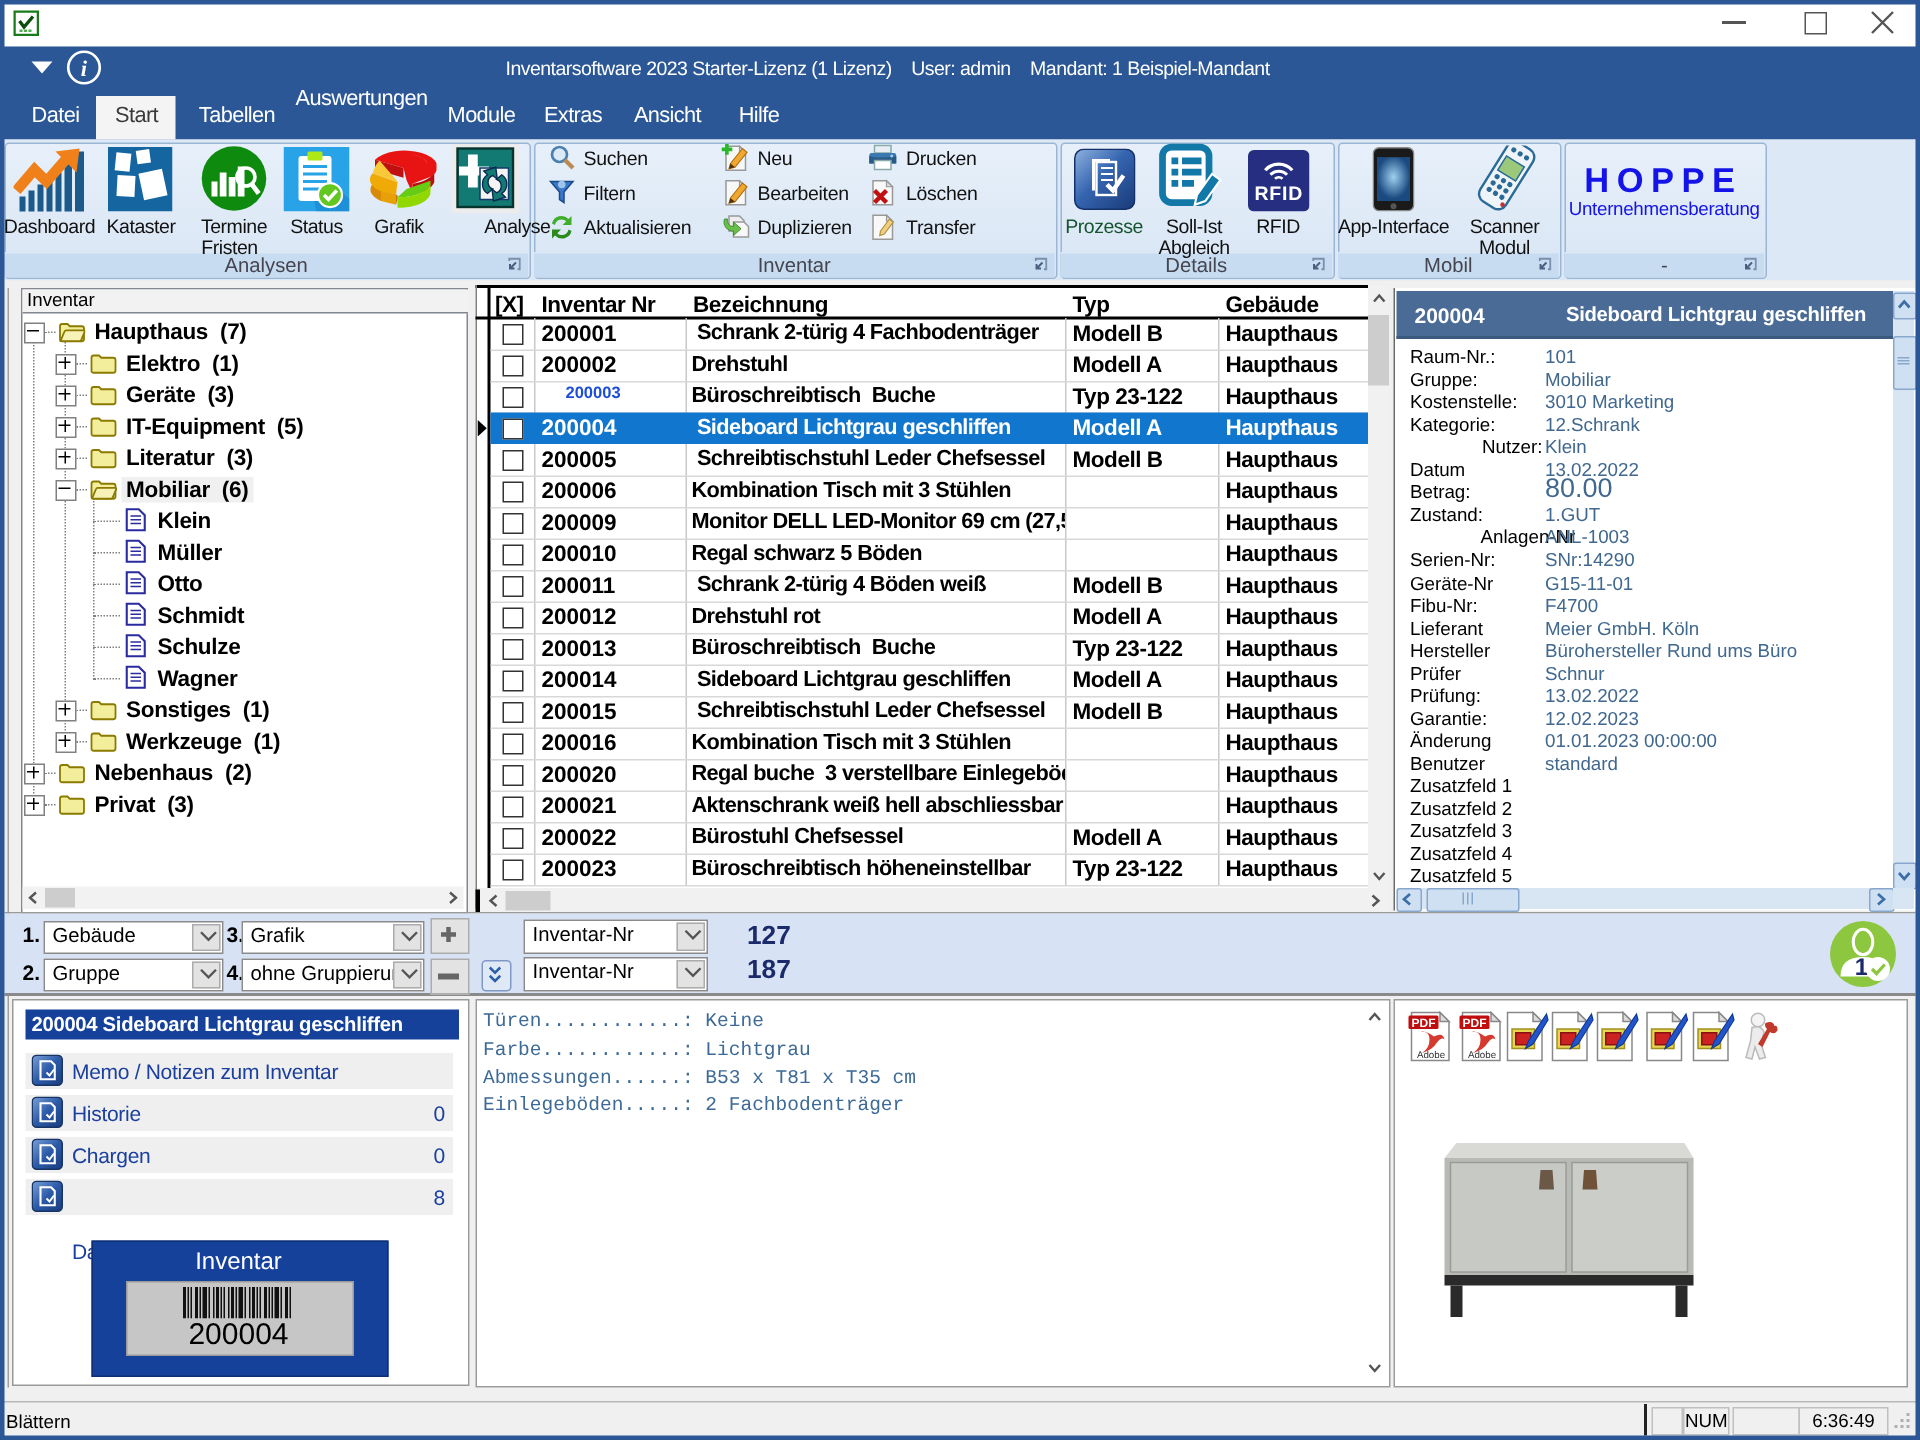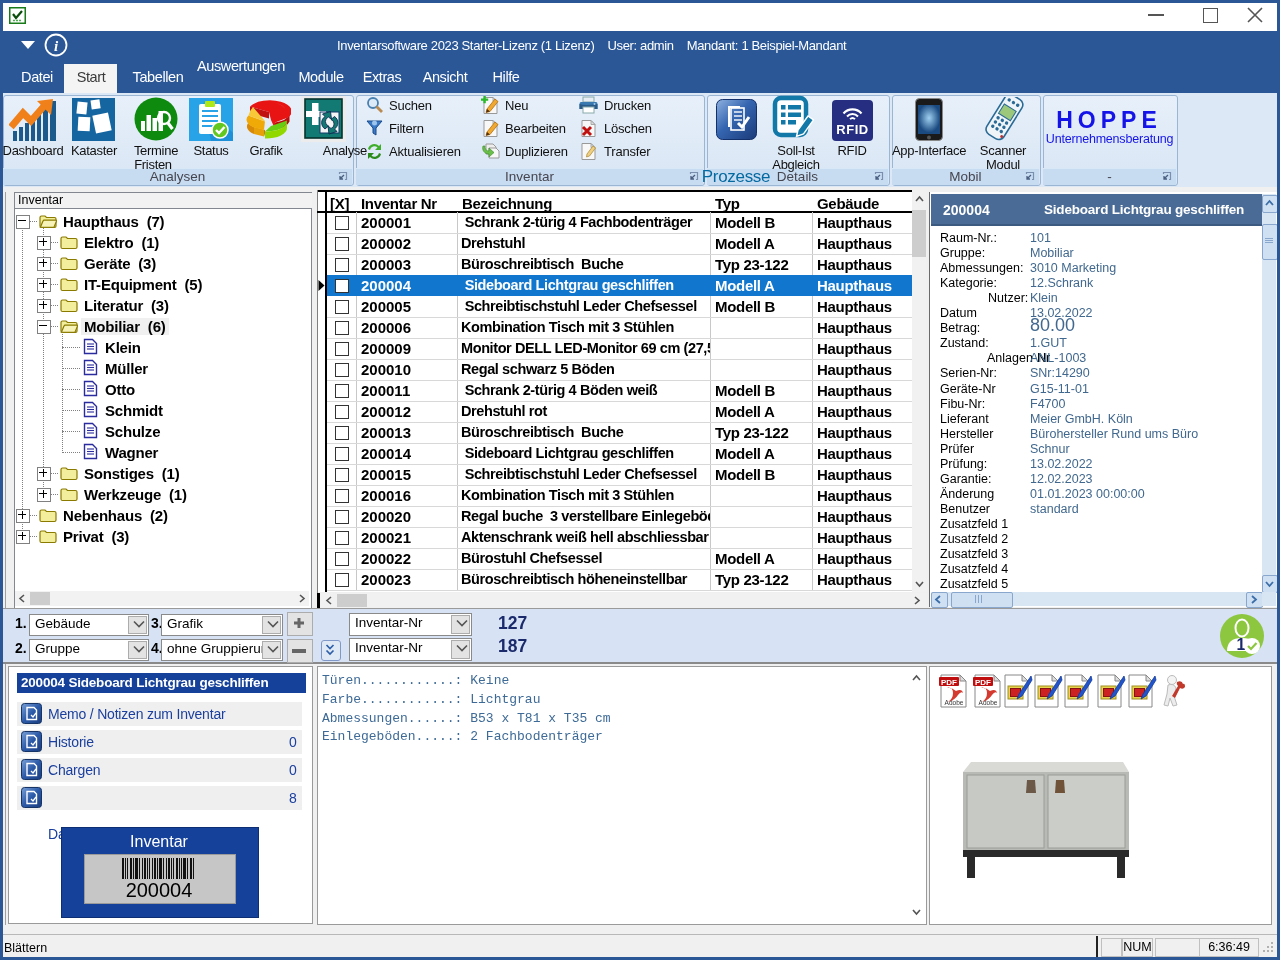--- a/index.html
+++ b/index.html
@@ -213,21 +213,21 @@
 <rect x="0.5" y="0.5" width="40" height="40" rx="6" fill="url(#pz)" stroke="#14306a"></rect>
 <path d="M12 7 L24 7 L24 9 L14 9 L14 28 L12 28 Z" fill="#fff"></path>
 <rect x="15" y="9" width="13" height="22" fill="none" stroke="#fff" stroke-width="1.6"></rect>
 <g stroke="#fff" stroke-width="1.4">
       <line x1="18" y1="13" x2="26" y2="13"></line>
       <line x1="18" y1="17" x2="26" y2="17"></line>
       <line x1="18" y1="21" x2="26" y2="21"></line>
     </g>
 <path d="M22 24 L26 28 L33 18" stroke="#fff" stroke-width="3" fill="none"></path>
 </svg>
-<div class="a" style="left:681px;top:143px;width:110px;text-align:center;font-size:17px;letter-spacing:-0.3px;color:#0369a1;margin-top:24px;">Prozesse</div>
+<div class="a" style="left:681px;top:143px;width:110px;text-align:center;font-size:13px;letter-spacing:-0.3px;color:#14532d;">Prozesse</div>
 <svg class="a" style="left:772px;top:95px" width="44" height="46" viewBox="0 0 44 46">
 <rect x="3" y="3" width="31" height="37" rx="6" fill="#fff" stroke="#1278a8" stroke-width="4.5"></rect>
 <g fill="#1278a8">
       <rect x="9" y="10" width="4.5" height="4.5"></rect>
       <rect x="9" y="17.5" width="4.5" height="4.5"></rect>
       <rect x="9" y="25" width="4.5" height="4.5"></rect>
       <rect x="16" y="10" width="13" height="4.5"></rect>
       <rect x="16" y="17.5" width="13" height="4.5"></rect>
       <rect x="16" y="25" width="8" height="4.5"></rect>
     </g>
@@ -456,21 +456,21 @@
 <div class="a" style="left:715px;top:214px;font-size:15px;letter-spacing:-0.3px;font-weight:bold;color:#000;white-space:nowrap;">Modell B</div>
 <div class="a" style="left:817px;top:214px;font-size:15px;letter-spacing:-0.3px;font-weight:bold;color:#000;white-space:nowrap;">Haupthaus</div>
 <div class="a" style="left:327px;top:233px;width:585px;height:1px;background:#d8d8d8;"></div>
 <div class="a" style="left:335px;top:237px;width:12px;height:12px;border:1px solid #333;background:#fff;"></div>
 <div class="a" style="left:361px;top:235px;font-size:15px;font-weight:bold;color:#000;white-space:nowrap;">200002</div>
 <div class="a" style="left:461px;top:235px;width:249px;font-size:14.5px;letter-spacing:-0.4px;font-weight:bold;color:#000;white-space:pre;overflow:hidden;">Drehstuhl</div>
 <div class="a" style="left:715px;top:235px;font-size:15px;letter-spacing:-0.3px;font-weight:bold;color:#000;white-space:nowrap;">Modell A</div>
 <div class="a" style="left:817px;top:235px;font-size:15px;letter-spacing:-0.3px;font-weight:bold;color:#000;white-space:nowrap;">Haupthaus</div>
 <div class="a" style="left:327px;top:254px;width:585px;height:1px;background:#d8d8d8;"></div>
 <div class="a" style="left:335px;top:258px;width:12px;height:12px;border:1px solid #333;background:#fff;"></div>
-<div class="a" style="left:361px;top:256px;font-size:15px;font-weight:bold;color:#000000;white-space:nowrap;">200003</div>
+<div class="a" style="left:377px;top:256px;font-size:11px;font-weight:bold;color:#1d4ed8;white-space:nowrap;">200003</div>
 <div class="a" style="left:461px;top:256px;width:249px;font-size:14.5px;letter-spacing:-0.4px;font-weight:bold;color:#000;white-space:pre;overflow:hidden;">Büroschreibtisch&nbsp; Buche</div>
 <div class="a" style="left:715px;top:256px;font-size:15px;letter-spacing:-0.3px;font-weight:bold;color:#000;white-space:nowrap;">Typ 23-122</div>
 <div class="a" style="left:817px;top:256px;font-size:15px;letter-spacing:-0.3px;font-weight:bold;color:#000;white-space:nowrap;">Haupthaus</div>
 <div class="a" style="left:327px;top:275px;width:585px;height:1px;background:#d8d8d8;"></div>
 <div class="a" style="left:327px;top:275px;width:585px;height:21px;background:#1176cd;"></div>
 <svg class="a" style="left:318px;top:280px" width="7" height="11" viewBox="0 0 7 11">
     <path d="M0.5 0 L0.5 11 L6.5 5.5 Z" fill="#000"></path>
   </svg>
 <div class="a" style="left:335px;top:279px;width:12px;height:12px;border:1px solid #333;background:#fff;"></div>
 <div class="a" style="left:361px;top:277px;font-size:15px;font-weight:bold;color:#fff;white-space:nowrap;">200004</div>
@@ -579,21 +579,21 @@
     <path d="M3 1 L7 4.5 L3 8" stroke="#555" stroke-width="1.6" fill="none"></path>
   </svg>
 <div class="a" style="left:929px;top:192px;width:348px;height:415px;background:#fff;border-left:1px solid #6a6a6a;"></div>
 <div class="a" style="left:931px;top:194px;width:331px;height:30px;background:#4a6b96;border-bottom:2px solid #3c5a80;"></div>
 <div class="a" style="left:943px;top:202px;font-size:14px;font-weight:bold;color:#fff;">200004</div>
 <div class="a" style="left:1044px;top:202px;width:200px;text-align:center;font-size:13.5px;letter-spacing:-0.2px;font-weight:bold;color:#fff;white-space:nowrap;">Sideboard Lichtgrau geschliffen</div>
 <div class="a" style="left:940px;top:231px;font-size:12.5px;color:#000;white-space:nowrap;">Raum-Nr.:</div>
 <div class="a" style="left:1030px;top:231px;font-size:12.5px;color:#41688e;white-space:nowrap;">101</div>
 <div class="a" style="left:940px;top:246.05px;font-size:12.5px;color:#000;white-space:nowrap;">Gruppe:</div>
 <div class="a" style="left:1030px;top:246.05px;font-size:12.5px;color:#41688e;white-space:nowrap;">Mobiliar</div>
-<div class="a" style="left:940px;top:261.1px;font-size:12.5px;color:#000;white-space:nowrap;">Abmessungen:</div>
+<div class="a" style="left:940px;top:261.1px;font-size:12.5px;color:#000;white-space:nowrap;">Kostenstelle:</div>
 <div class="a" style="left:1030px;top:261.1px;font-size:12.5px;color:#41688e;white-space:nowrap;">3010 Marketing</div>
 <div class="a" style="left:940px;top:276.15000000000003px;font-size:12.5px;color:#000;white-space:nowrap;">Kategorie:</div>
 <div class="a" style="left:1030px;top:276.15000000000003px;font-size:12.5px;color:#41688e;white-space:nowrap;">12.Schrank</div>
 <div class="a" style="left:940px;top:291.20000000000005px;font-size:12.5px;color:#000;white-space:nowrap;margin-left:48px;">Nutzer:</div>
 <div class="a" style="left:1030px;top:291.20000000000005px;font-size:12.5px;color:#41688e;white-space:nowrap;">Klein</div>
 <div class="a" style="left:940px;top:306.25000000000006px;font-size:12.5px;color:#000;white-space:nowrap;">Datum</div>
 <div class="a" style="left:1030px;top:306.25000000000006px;font-size:12.5px;color:#41688e;white-space:nowrap;">13.02.2022</div>
 <div class="a" style="left:940px;top:321.30000000000007px;font-size:12.5px;color:#000;white-space:nowrap;">Betrag:</div>
 <div class="a" style="left:1030px;top:315px;font-size:18px;color:#41688e;white-space:nowrap;">80.00</div>
 <div class="a" style="left:940px;top:336.3500000000001px;font-size:12.5px;color:#000;white-space:nowrap;">Zustand:</div>

